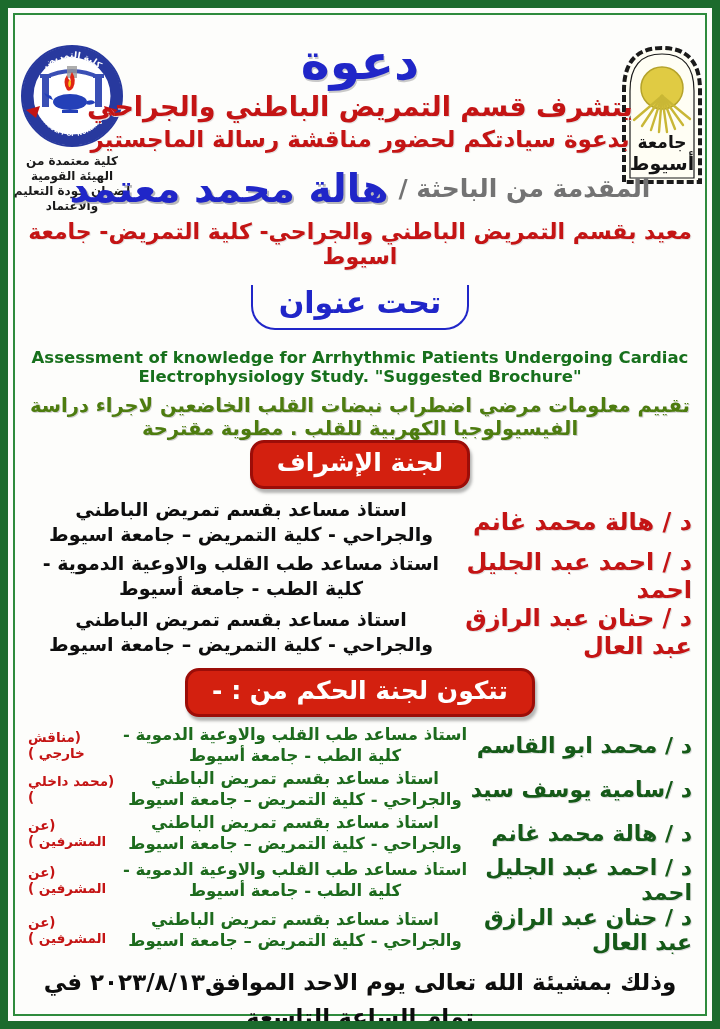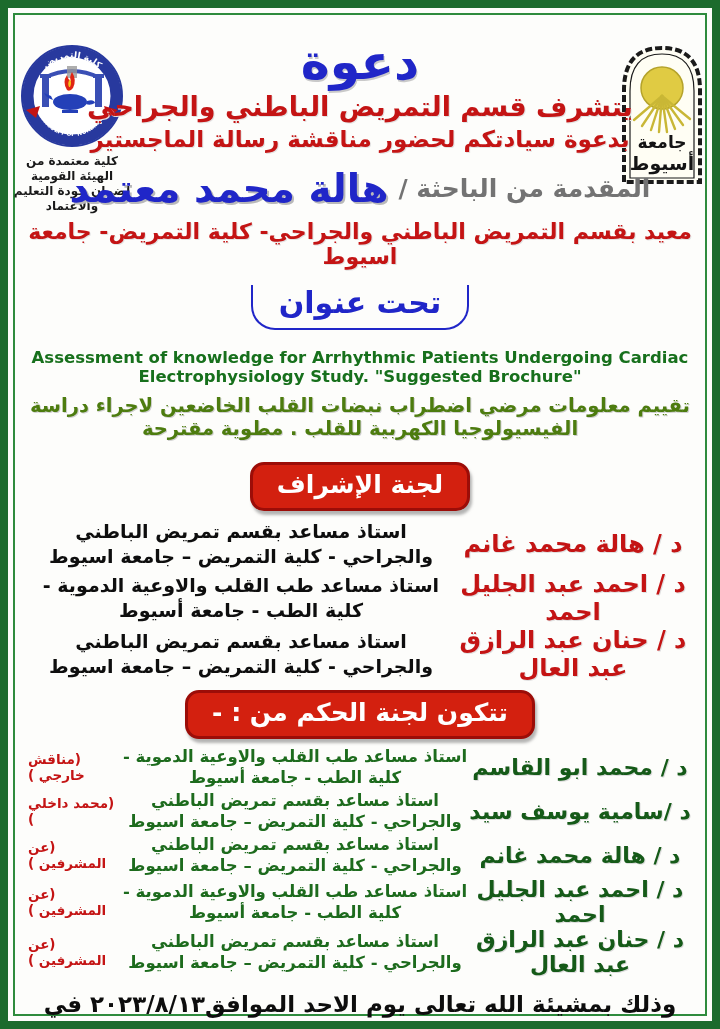--- a/index.html
+++ b/index.html
@@ -20,29 +20,29 @@
   .presented .label{font-size:25px;font-weight:bold;color:#737373;}
   .presented .name{font-size:39px;font-weight:bold;color:#2026c8;text-shadow:2px 2px 0 #b9b9b9;}
   .researcher-title{margin-top:8px;font-size:22px;font-weight:bold;color:#c41414;text-shadow:1px 1px 0 #e3e3e3;}
   .under-title{display:inline-block;margin-top:16px;padding:0 26px 8px;
     border:2px solid #2026c8;border-top:none;border-radius:0 0 24px 24px;
     font-size:30px;font-weight:bold;color:#2026c8;}
   .title-en{margin-top:18px;direction:ltr;font-size:16.5px;font-weight:bold;color:#17701c;}
   .title-ar{margin-top:8px;font-size:19.5px;font-weight:bold;color:#4d7c0f;text-shadow:1px 1px 0 #cfcfcf;}
 
   
-  .badge{display:inline-block;margin-top:22px;background:#d3200f;color:#fff;
+  .badge{display:inline-block;background:#d3200f;color:#fff;
     border:3px solid #9c0d08;border-radius:14px;padding:5px 24px 9px;
     font-size:25px;font-weight:bold;box-shadow:2px 4px 3px rgba(120,120,120,.55);}
   .badge.second{margin-top:8px;}
 
   
   .rows{margin-top:6px;}
   .member-row{display:flex;direction:rtl;align-items:center;min-height:53px;padding:0 2px;}
-  .member-row .m-name{width:238px;font-weight:bold;}
+  .member-row .m-name{width:238px;font-weight:bold;text-align:right;}
   .member-row .m-title{flex:1;font-weight:bold;line-height:1.3;text-align:center;}
   .supervision .m-name{color:#c41414;font-size:24px;text-shadow:1px 1px 0 #e0e0e0;}
   .supervision .m-title{color:#0e0e0e;font-size:19px;}
   .jury .member-row{min-height:44px;}
   .jury .m-name{width:224px;color:#155a18;font-size:22px;text-shadow:1px 1px 0 #dcdcdc;}
   .jury .m-title{color:#1d6b1d;font-size:16.5px;}
   .jury .m-role{width:94px;color:#c41414;font-size:13.5px;font-weight:bold;text-align:left;}
 
   
   .footer{margin-top:10px;font-size:23px;font-weight:bold;color:#0d0d0d;line-height:1.5;}

